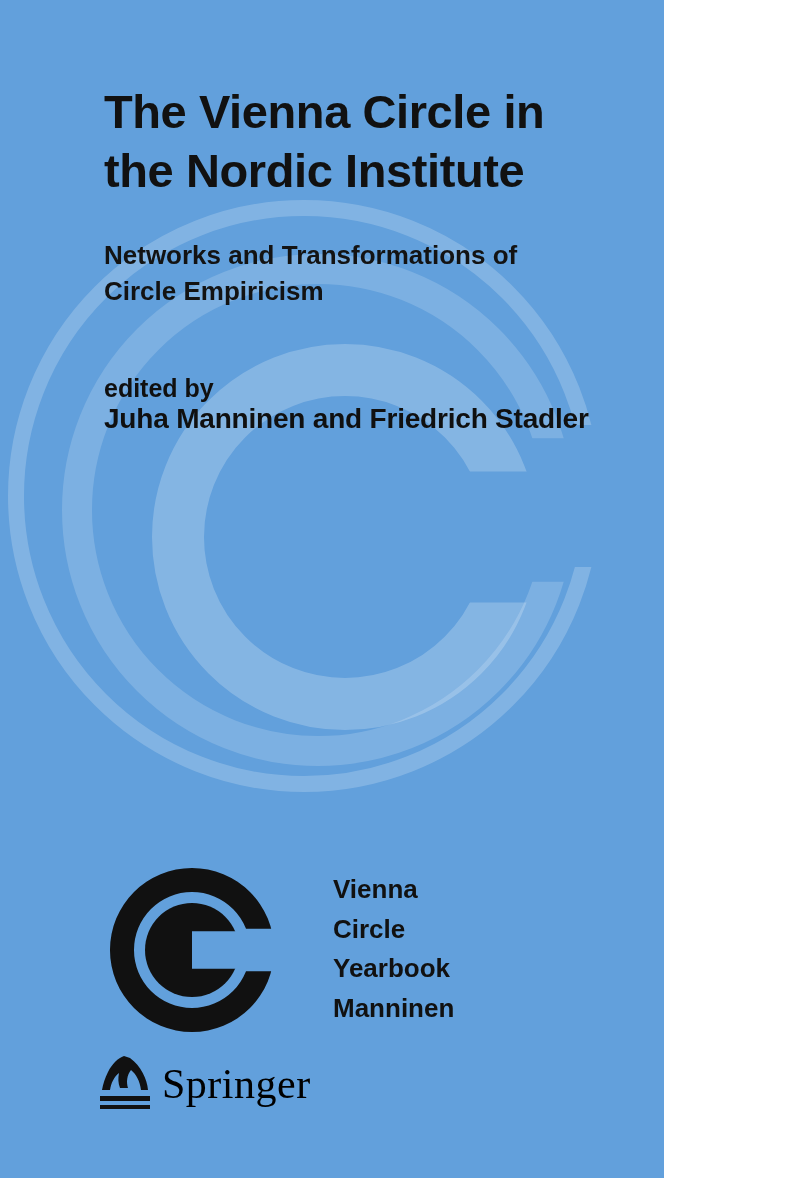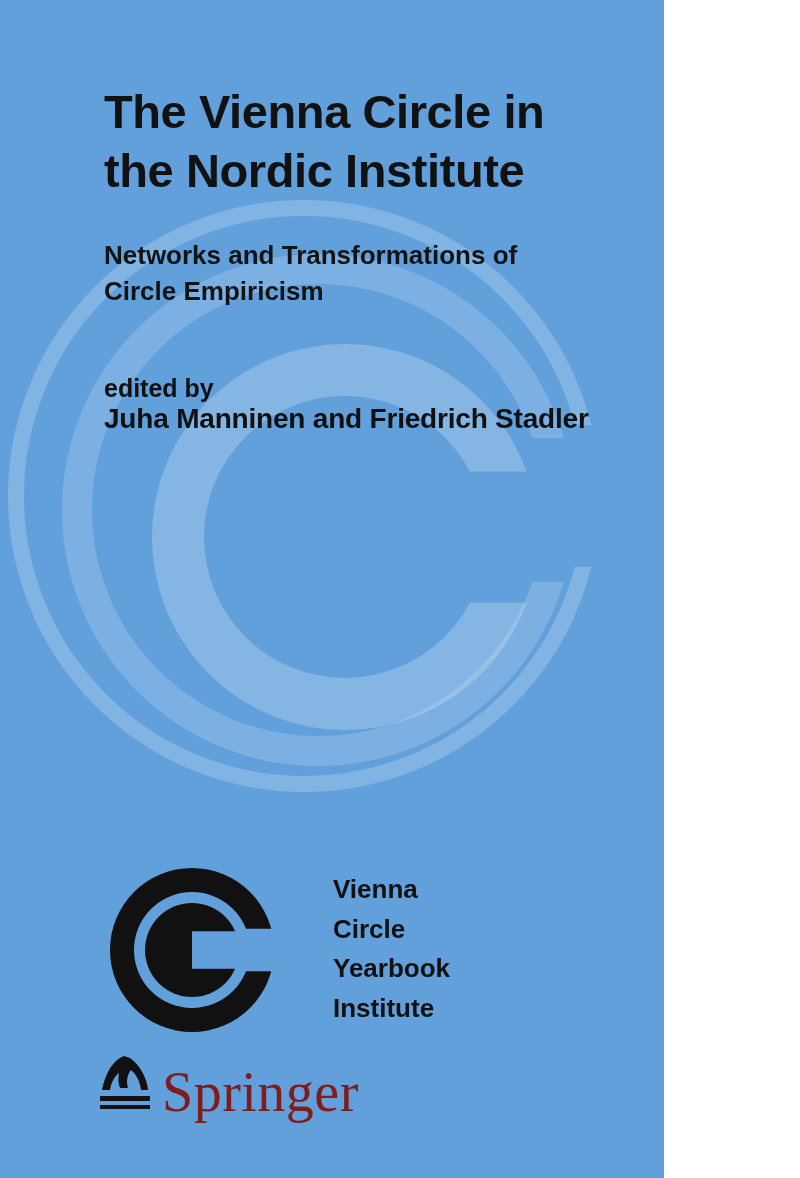--- a/index.html
+++ b/index.html
@@ -128,23 +128,23 @@
     position: absolute;
     left: 0;
     top: 0;
     width: 58px;
     height: 62px;
   }
   .springer-word {
     position: absolute;
     left: 66px;
     top: 8px;
-    font-size: 56px;
+    font-size: 42px;
     font-weight: normal;
-    color: #7f1d1d;
+    color: #000000;
     font-family: "Liberation Serif", serif;
     letter-spacing: 0.5px;
   }
 </style>
 </head>
 <body>
 
 <div class="cover">
 
   <div class="ring-deco ring-outer"></div>
@@ -166,21 +166,21 @@
 
   <div class="institute">
     <svg class="vci-logo" viewBox="0 0 176 176">
       <path d="M88 6 A82 82 0 1 0 88 170 A82 82 0 1 0 88 6 Z M88 30 A58 58 0 1 1 88 146 A58 58 0 1 1 88 30 Z" fill="#111111" clip-path="polygon(0% 0%, 100% 0%, 100% 37%, 52% 37%, 52% 63%, 100% 63%, 100% 100%, 0% 100%)"></path>
       <circle cx="88" cy="88" r="47" fill="#111111" clip-path="polygon(0% 0%, 100% 0%, 100% 30%, 50% 30%, 50% 70%, 100% 70%, 100% 100%, 0% 100%)"></circle>
     </svg>
     <div class="vci-words">
       <div>Vienna</div>
       <div>Circle</div>
       <div>Yearbook</div>
-      <div>Institute</div>
+      <div>Manninen</div>
     </div>
   </div>
 
   <div class="springer">
     <svg class="springer-mark" viewBox="0 0 58 62">
       <path d="M28 4 C22 6 16 12 12 20 C9 26 7 32 6 38 L14 38 C15 31 18 25 23 21 C22 26 22 31 24 36 L32 36 C30 30 31 23 35 18 C40 22 44 29 45 38 L52 38 C51 27 45 14 34 6 Z" fill="#111111"></path>
       <rect x="4" y="44" width="50" height="5" fill="#111111"></rect>
       <rect x="4" y="53" width="50" height="4" fill="#111111"></rect>
     </svg>
     <div class="springer-word">Springer</div>

